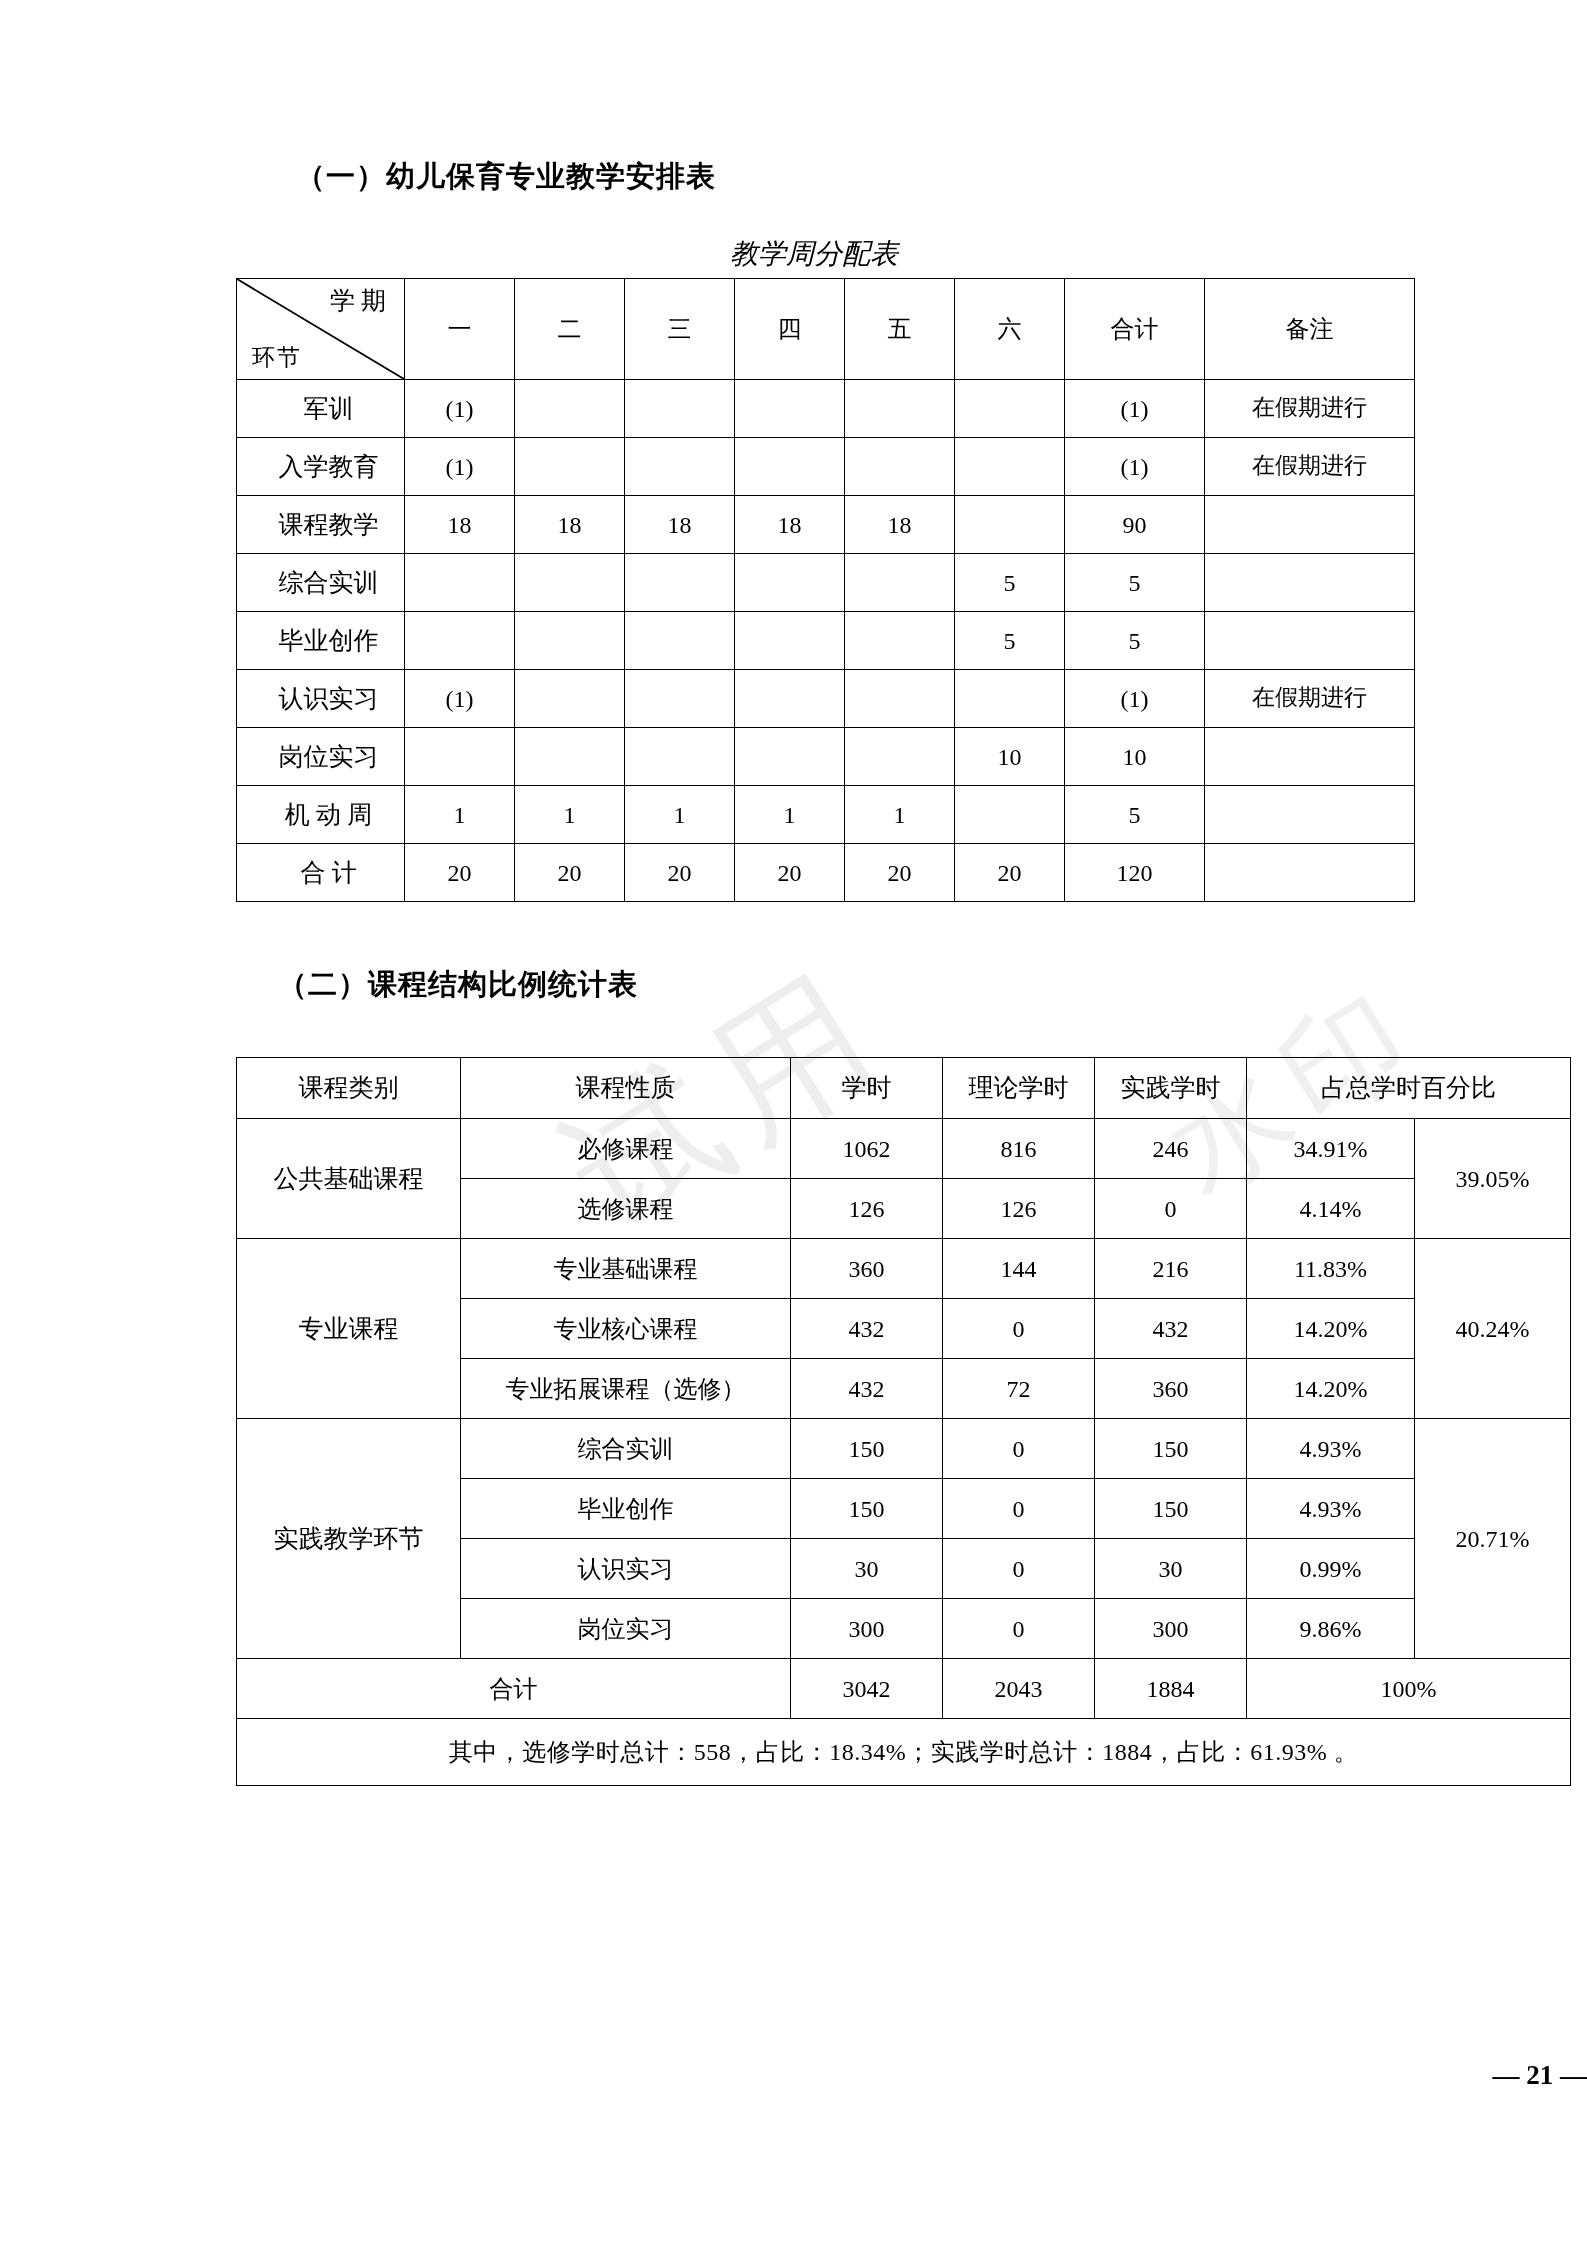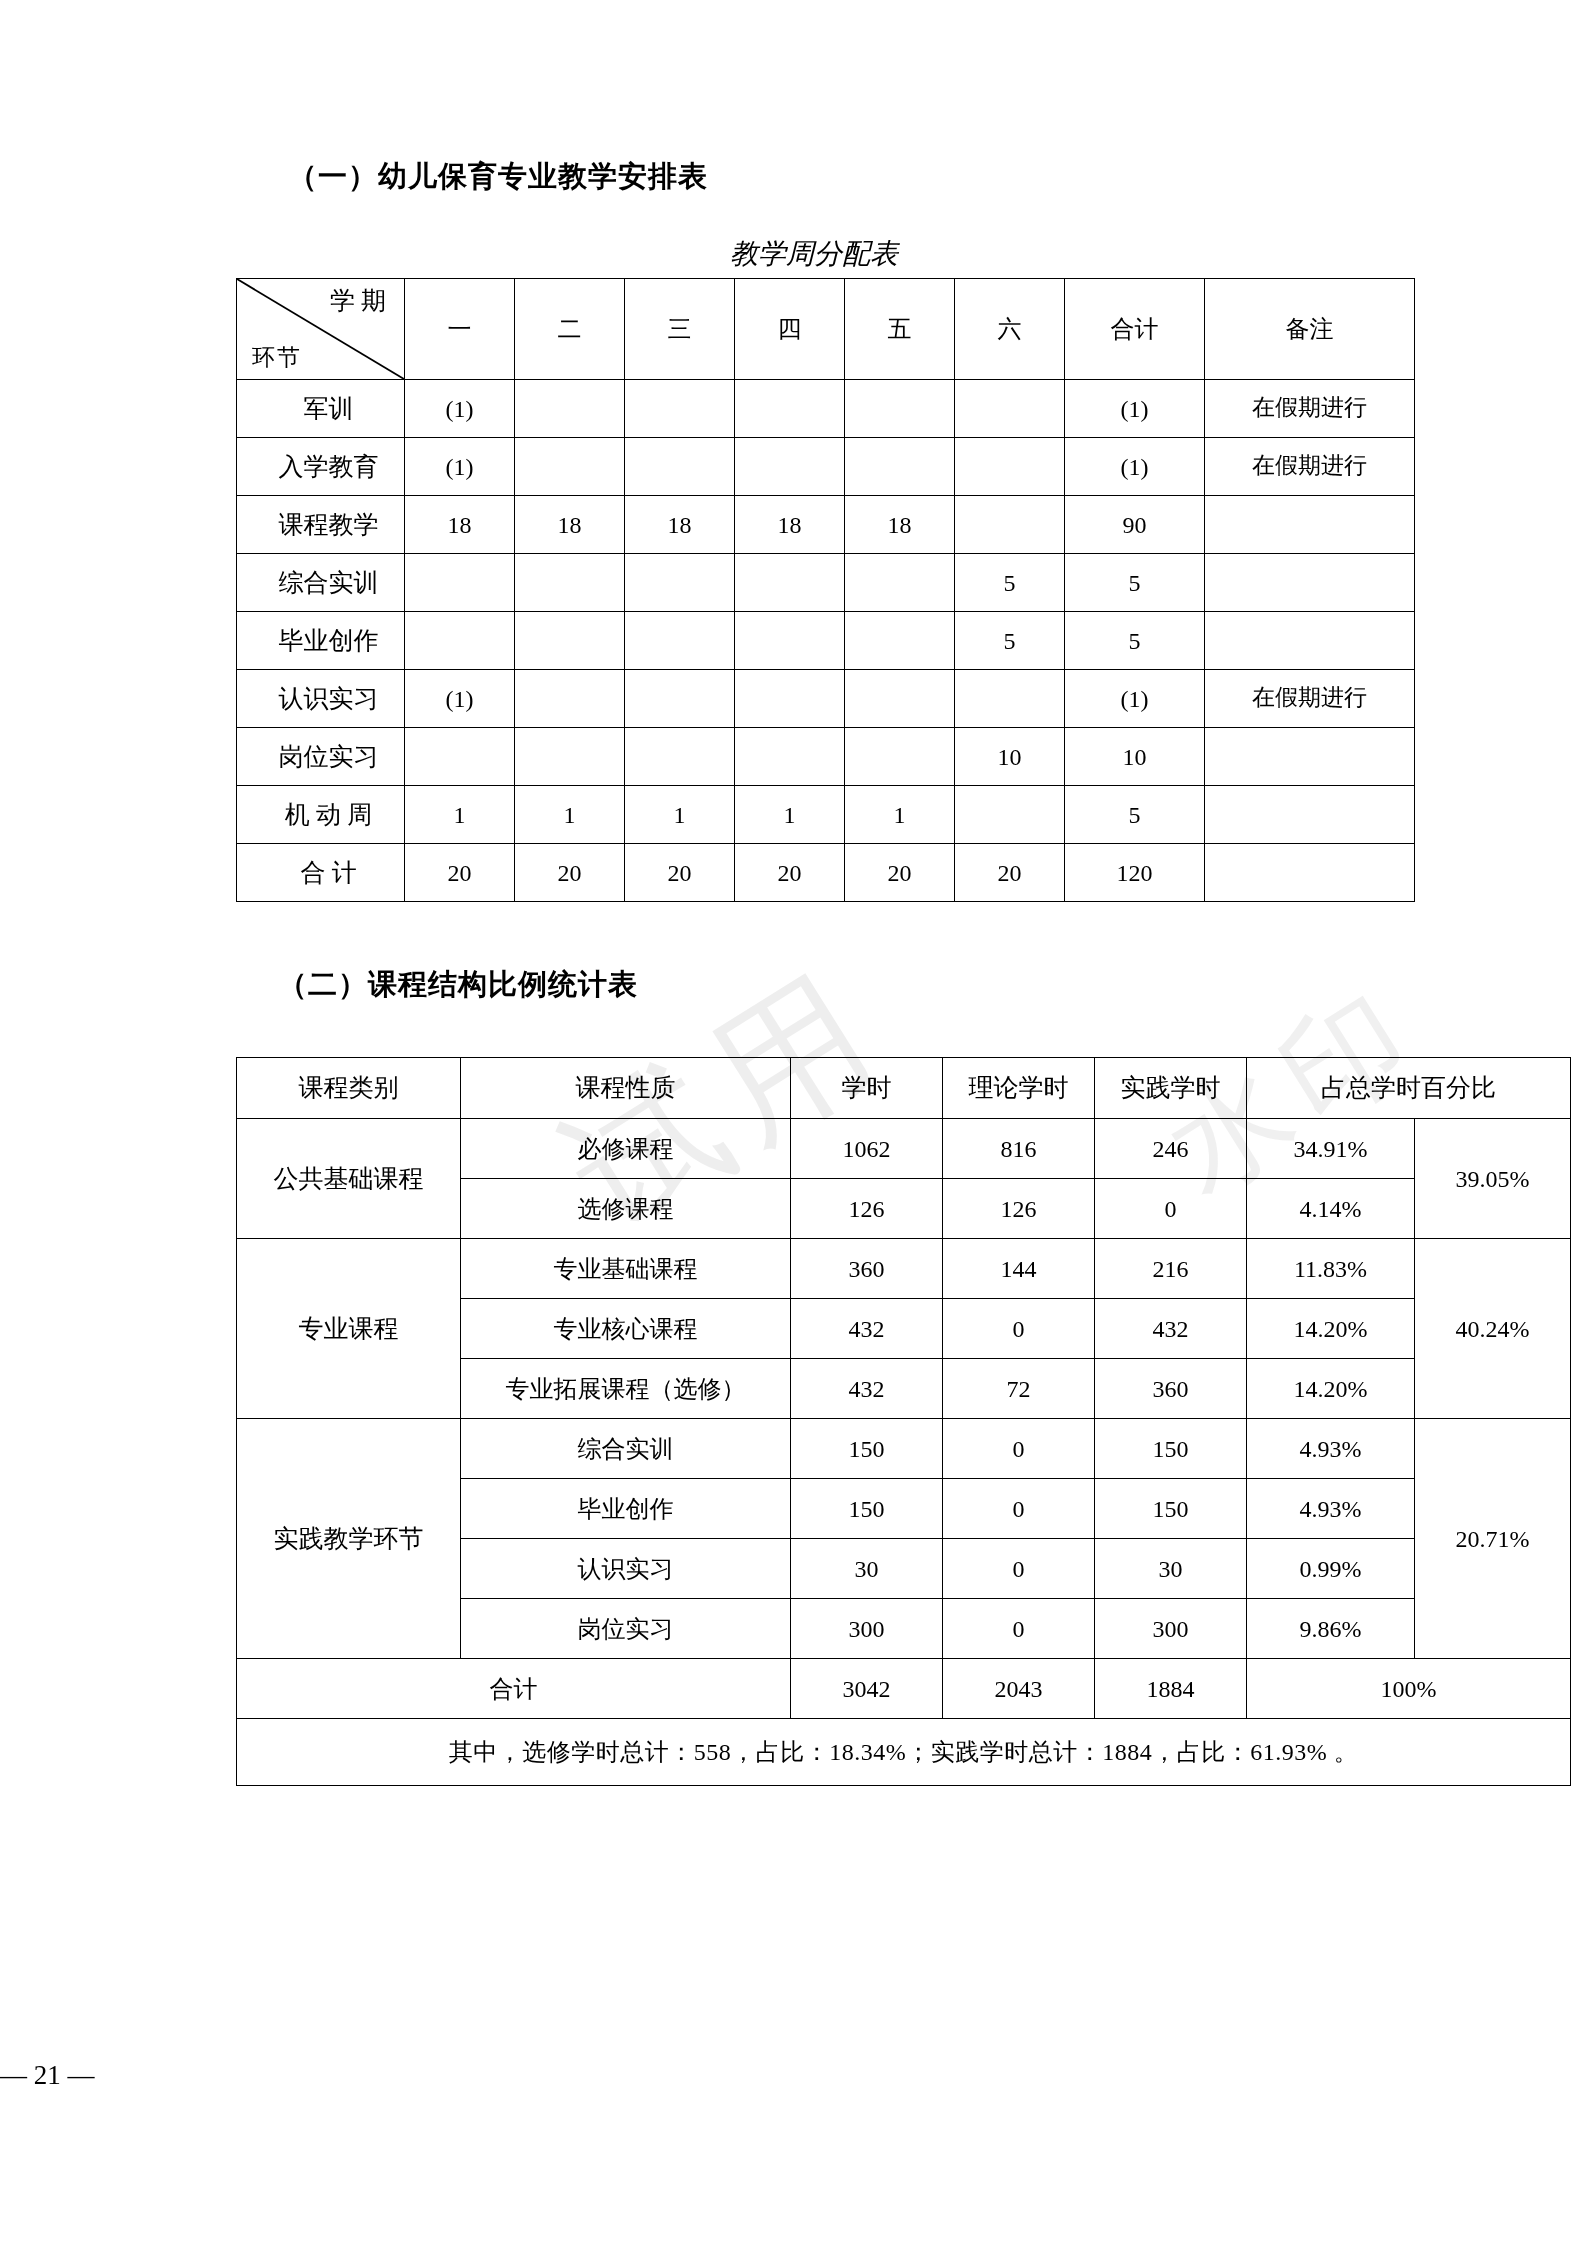--- a/index.html
+++ b/index.html
@@ -54,21 +54,21 @@
 
   
   .section-heading {
     position: absolute;
     font-family: "Liberation Sans", sans-serif;
     font-weight: bold;
     font-size: 29px;
     letter-spacing: 1px;
     white-space: nowrap;
   }
-  #h1 { left: 288px; top: 157px; }
+  #h1 { left: 296px; top: 157px; }
   #h2 { left: 278px; top: 965px; }
 
   .table-caption {
     position: absolute;
     font-size: 28px;
     white-space: nowrap;
     font-family: "Liberation Serif", serif;
   }
   #cap1 { left: 730px; top: 235px; font-style: italic; }
 
@@ -134,23 +134,24 @@
     height: 66px;
     letter-spacing: 0.5px;
   }
 
   
   .page-number {
     position: absolute;
     left: 0;
     width: 1587px;
     top: 2060px;
-    text-align: left;
+    text-align: right;
     font-size: 27px;
     font-family: "Liberation Serif", serif;
+    font-weight: bold;
   }
 </style>
 </head>
 <body>
 
 <div class="page">
 
   <div class="watermark">试用</div>
   <div class="watermark2">水印</div>
 

